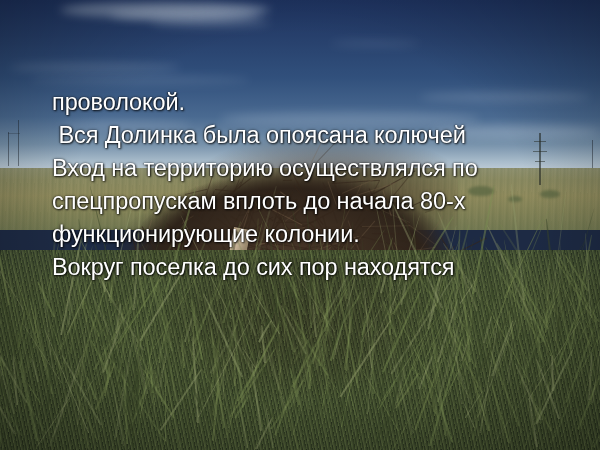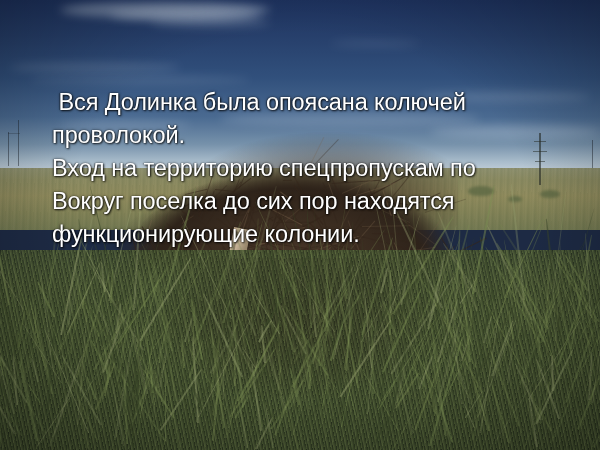--- a/index.html
+++ b/index.html
@@ -1279,20 +1279,21 @@
       <i class="blade" style="left:325.0px;top:46.1px;width:1.49px;height:34.6px;transform:rotate(6.2deg);opacity:0.83"></i>
       <i class="blade" style="left:330.1px;top:72.2px;width:1.92px;height:38.6px;transform:rotate(17.6deg);opacity:0.87"></i>
       <i class="blade" style="left:55.7px;top:92.2px;width:1.47px;height:33.0px;transform:rotate(28.8deg);opacity:0.45"></i>
       <i class="blade" style="left:171.0px;top:16.5px;width:1.83px;height:83.7px;transform:rotate(-16.7deg);opacity:0.66"></i>
       <i class="blade dark" style="left:47.4px;top:54.9px;width:2.03px;height:77.3px;transform:rotate(8.6deg);opacity:0.30"></i>
     </div>
 
   <div class="vignette"></div>
 
   <div class="caption-block">
+    <div class="caption-line">проволокой.</div>
     <div class="caption-line"> Вся Долинка была опоясана колючей</div>
-    <div class="caption-line">проволокой.</div>
-    <div class="caption-line">Вход на территорию спецпропускам по</div>
+    <div class="caption-line">Вход на территорию осуществлялся по</div>
+    <div class="caption-line">спецпропускам вплоть до начала 80-х</div>
+    <div class="caption-line">функционирующие колонии.</div>
     <div class="caption-line">Вокруг поселка до сих пор находятся</div>
-    <div class="caption-line">функционирующие колонии.</div>
   </div>
 
 </div>
 
 </body></html>

